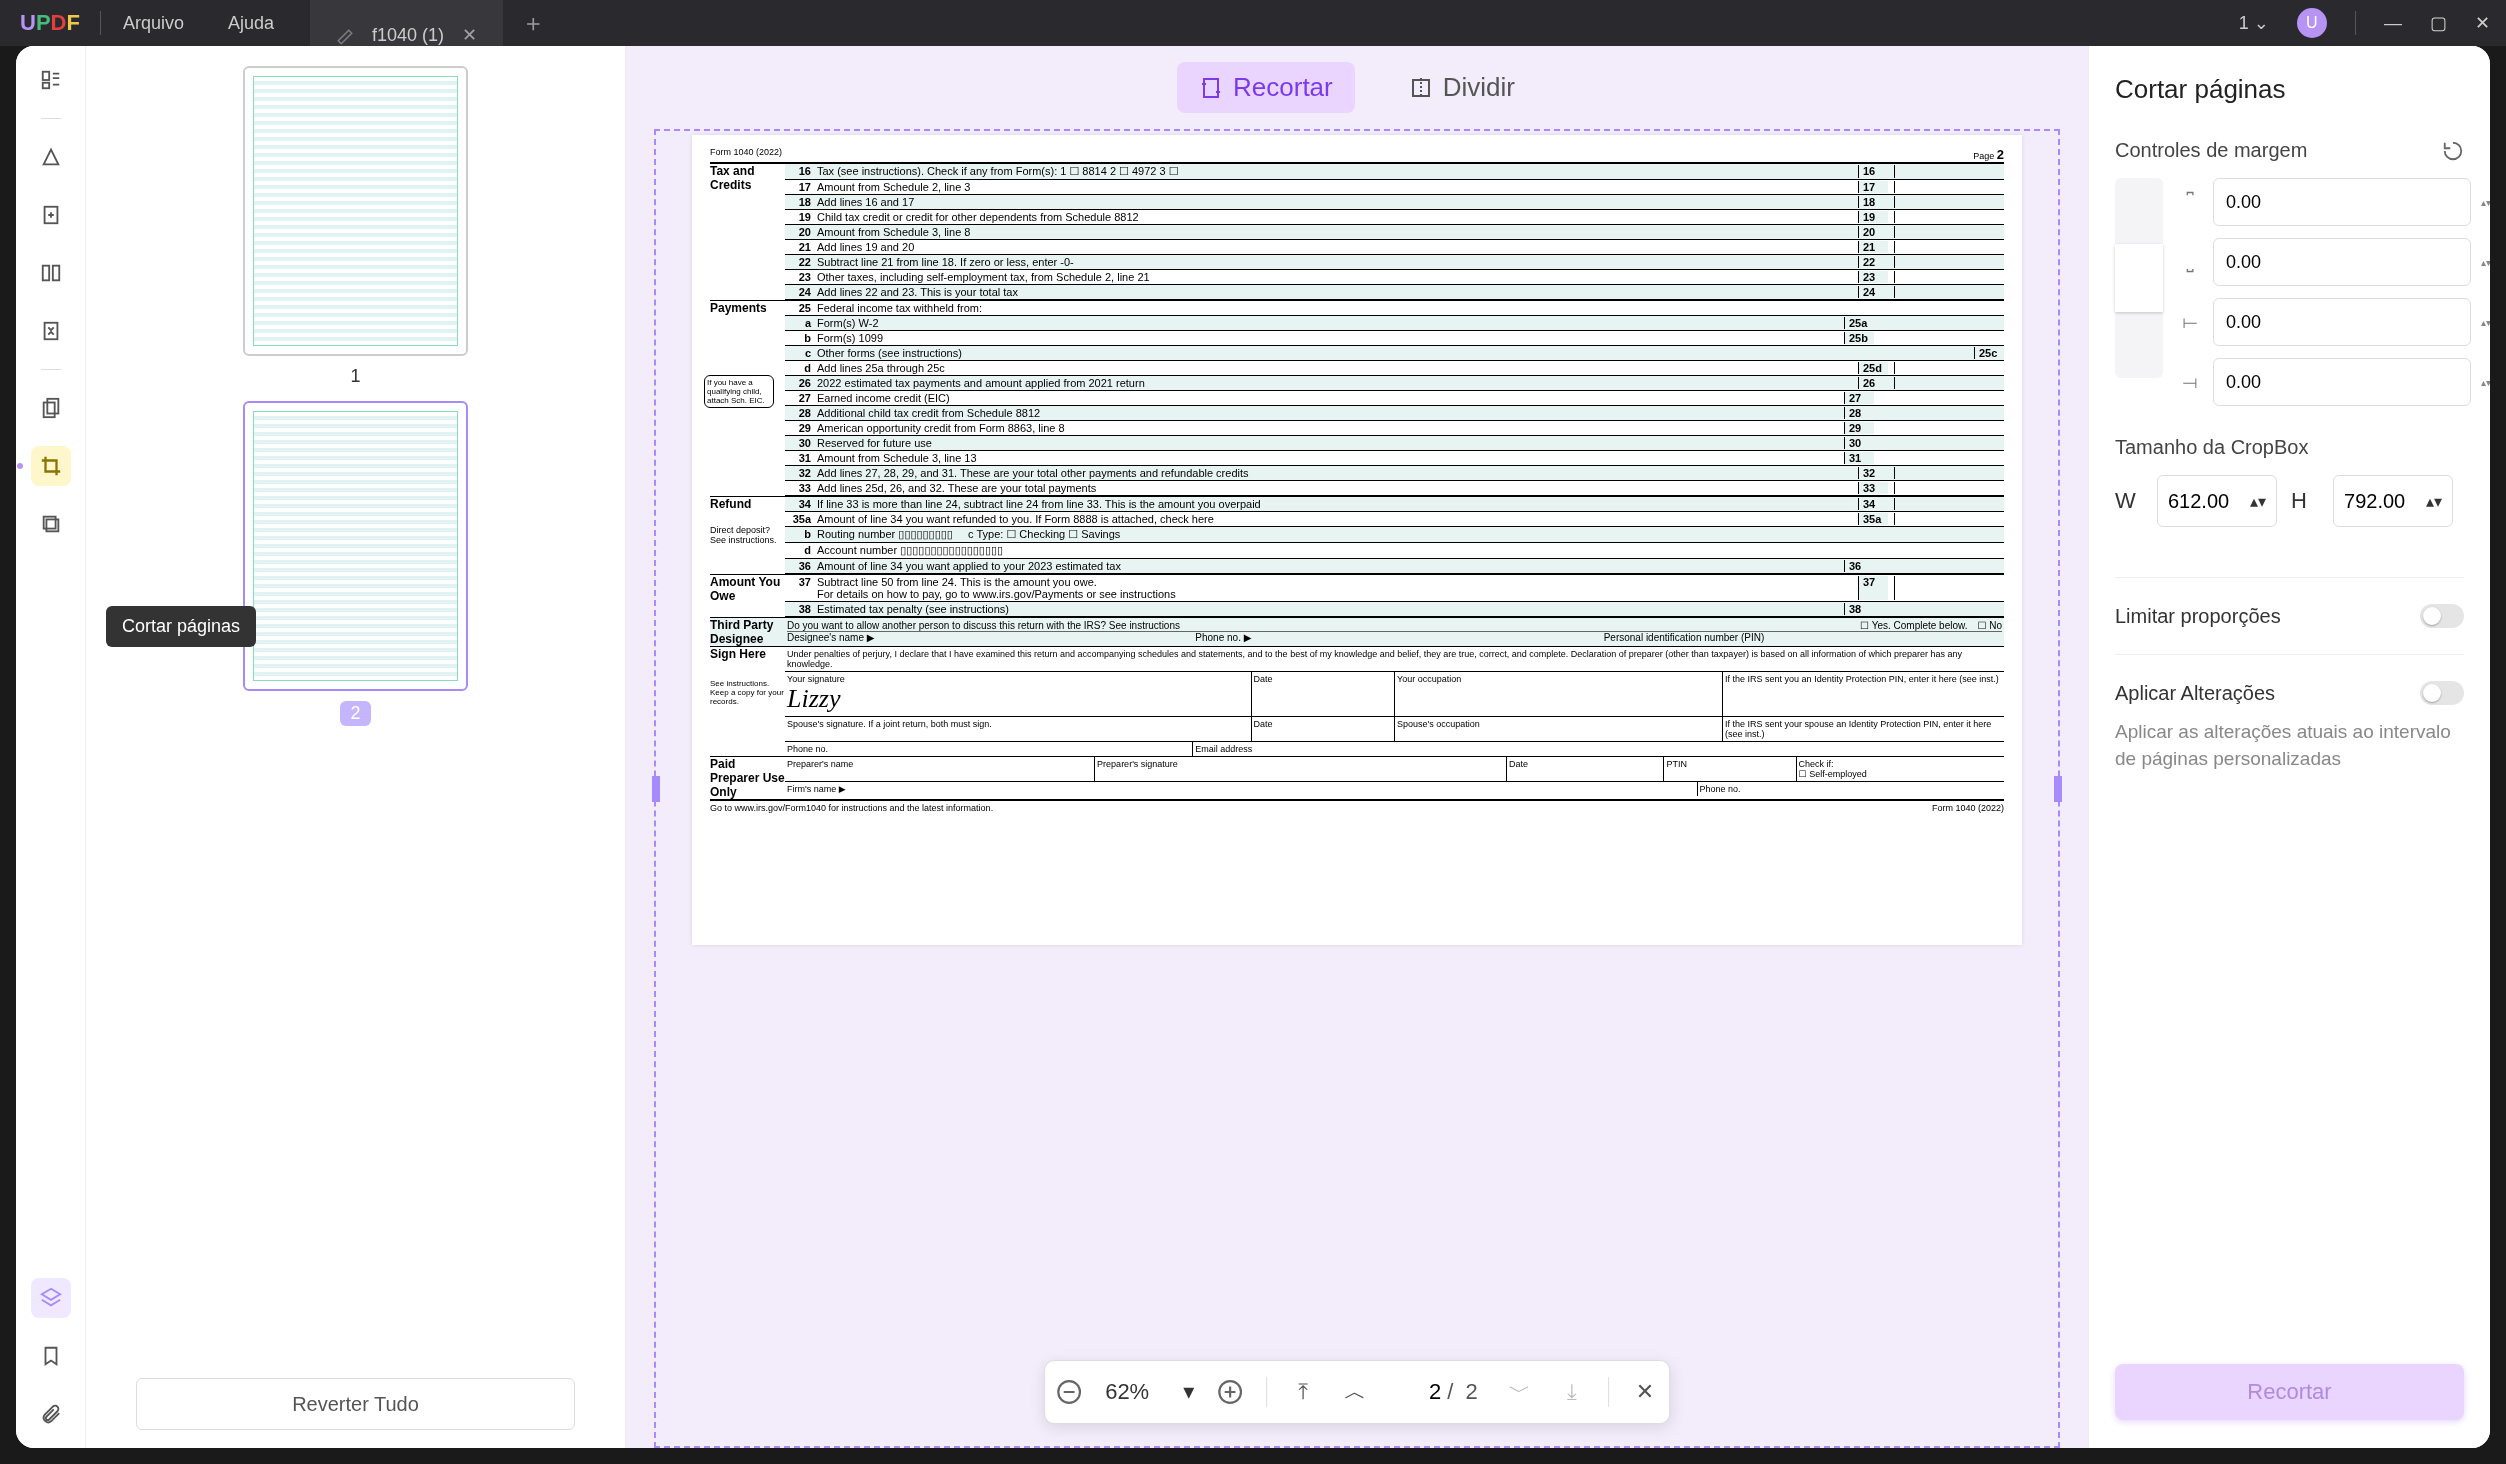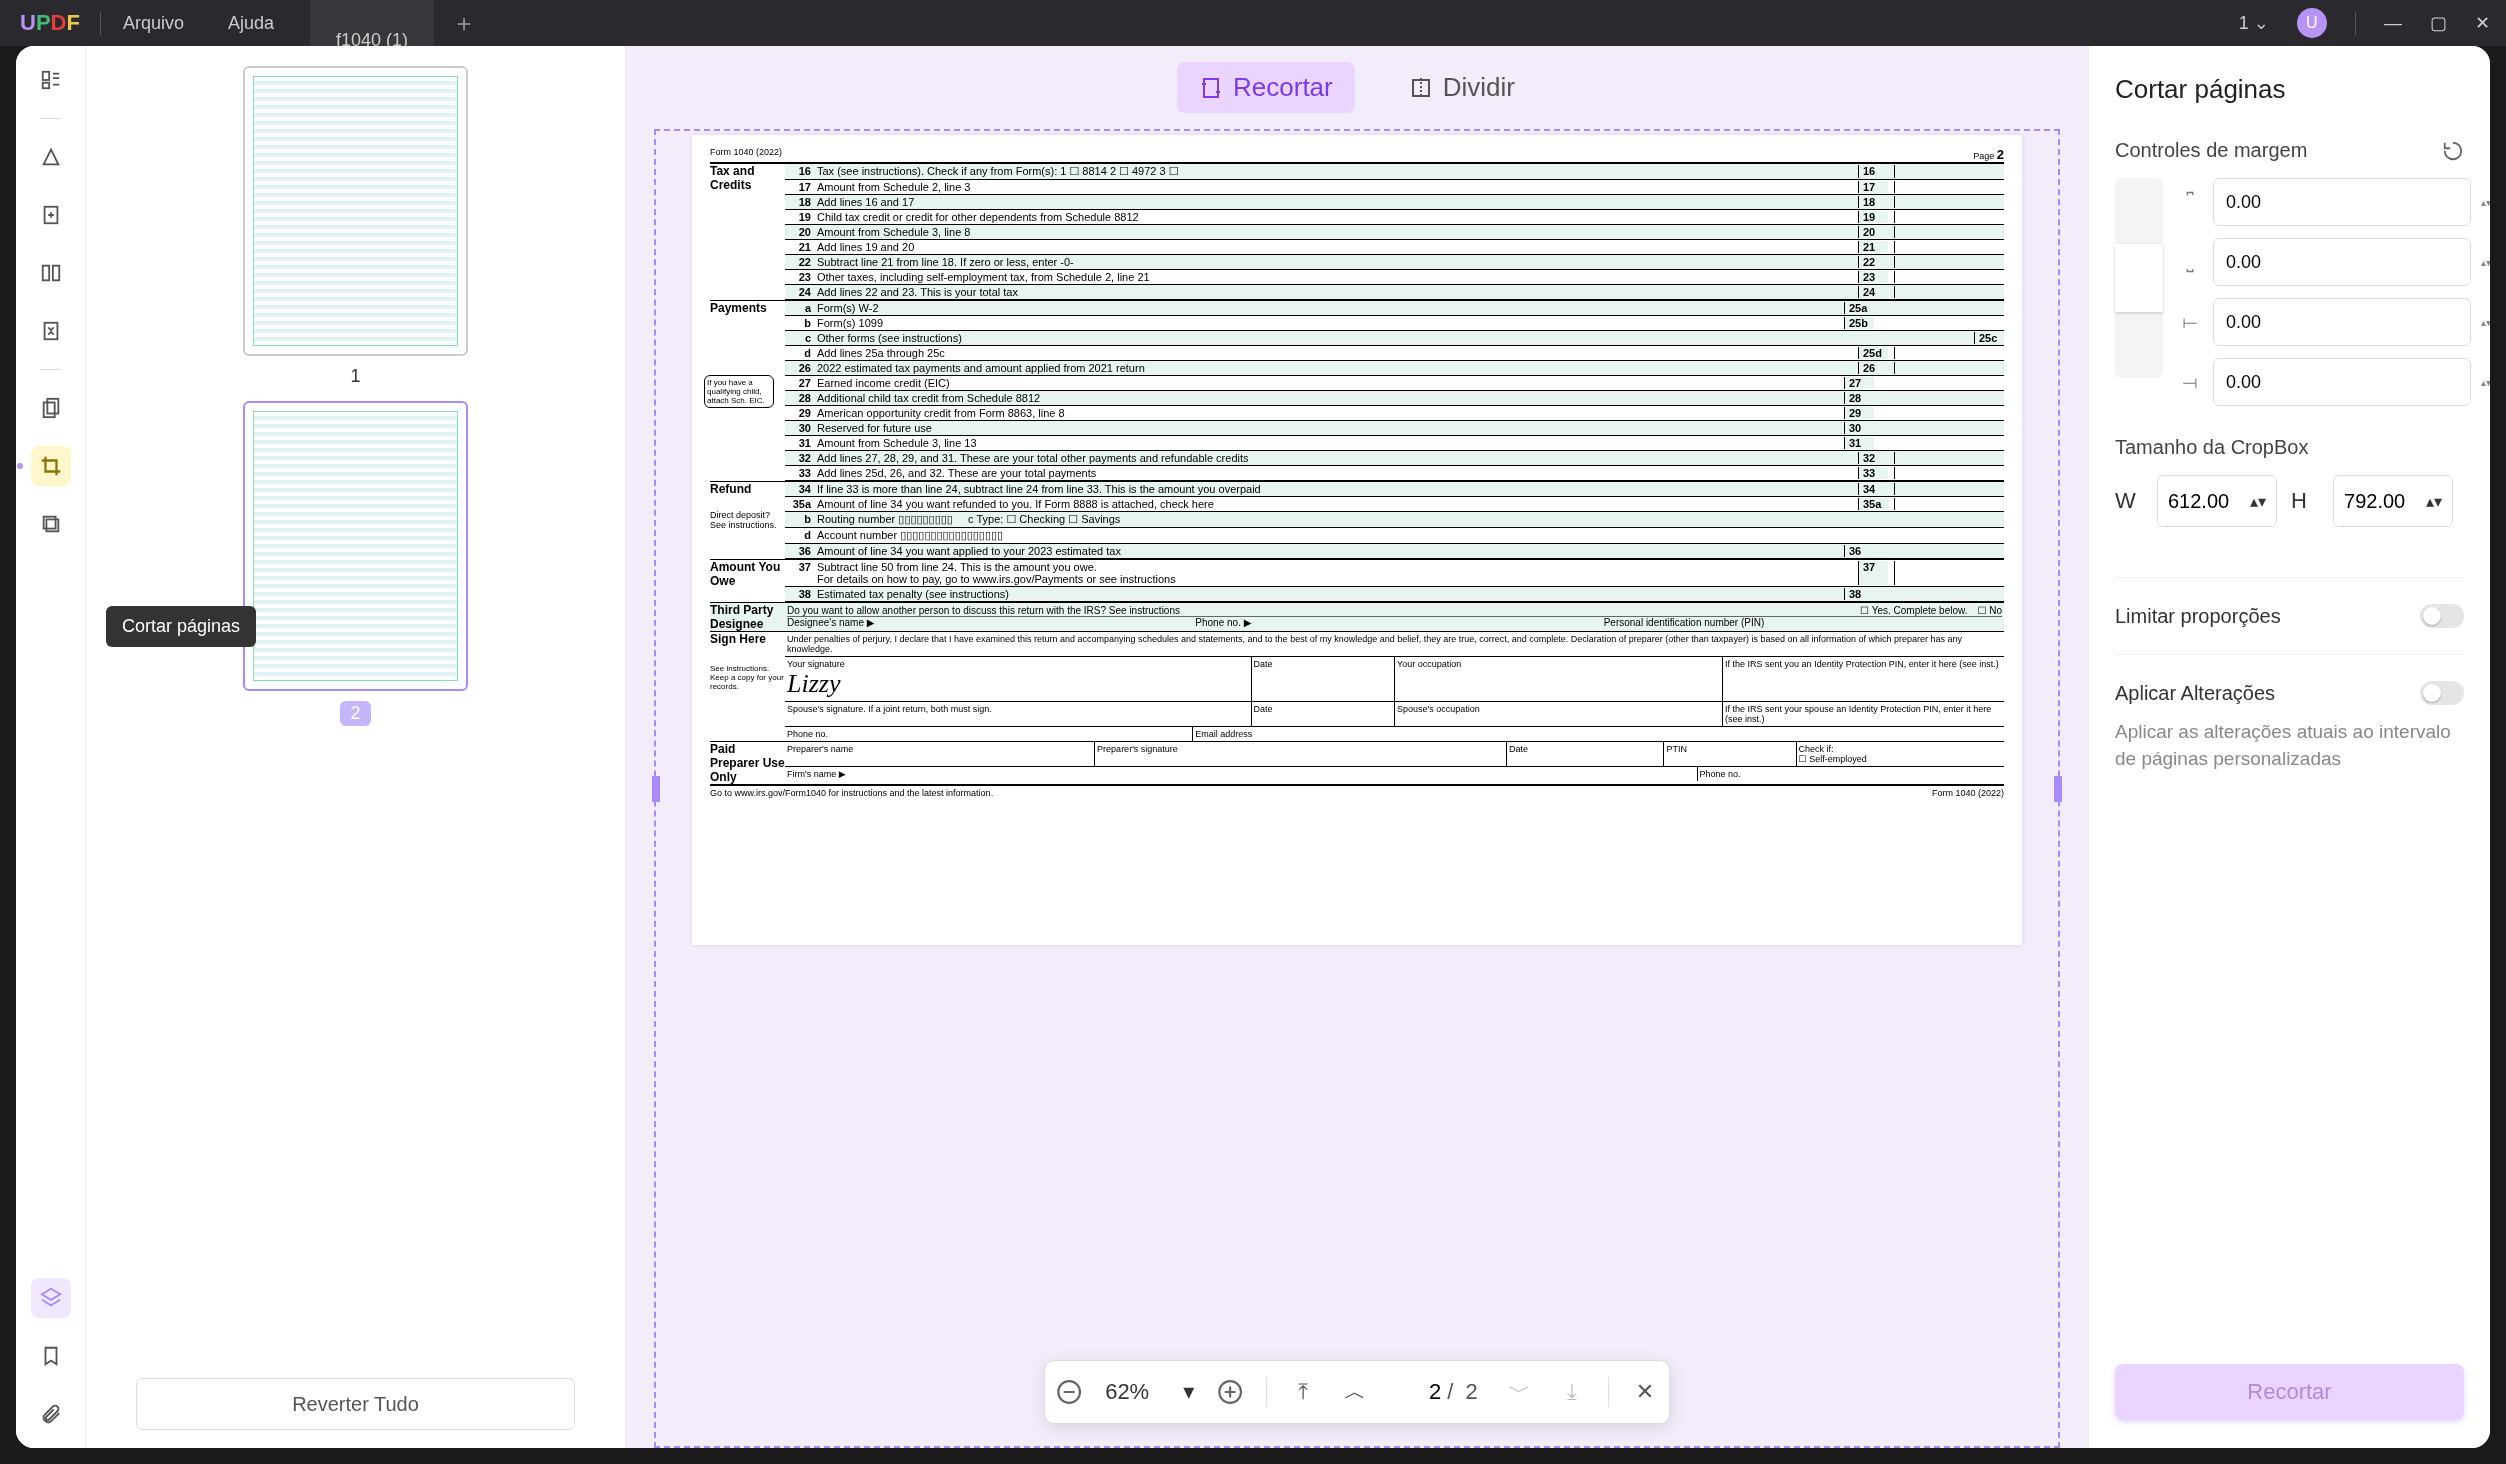--- a/index.html
+++ b/index.html
@@ -4,21 +4,21 @@
 <style>
 * { margin: 0; padding: 0; box-sizing: border-box; font-family: -apple-system, "Segoe UI", Arial, sans-serif; }
 body { background: #1a1a1a; width: 2506px; height: 1464px; overflow: hidden; }
 
 
 .titlebar { height: 46px; background: #2a2a2e; display: flex; align-items: center; color: #ccc; font-size: 18px; }
 .logo { padding: 0 20px; font-weight: bold; font-size: 22px; }
 .logo .u { color: #b794f4; } .logo .p { color: #48bb78; } .logo .d { color: #e53e3e; } .logo .f { color: #ecc94b; }
 .tb-sep { width: 1px; height: 24px; background: #555; }
 .menu-item { padding: 0 22px; cursor: pointer; }
-.tab { display: flex; align-items: flex-end; gap: 30px; padding: 0 26px; height: 46px; margin-left: 14px; background: #38383c; flex-direction: column; }
+.tab { display: flex; align-items: flex-end; gap: 18px; padding: 0 26px; height: 46px; margin-left: 14px; background: #38383c; }
 .tab-edit-icon { width: 18px; height: 18px; opacity: .6; }
 .tab-close { font-size: 18px; opacity: .7; cursor: pointer; }
 .new-tab { padding: 0 18px; font-size: 24px; opacity: .7; cursor: pointer; }
 .tb-right { margin-left: auto; display: flex; align-items: center; gap: 28px; padding-right: 16px; }
 .avatar { width: 30px; height: 30px; border-radius: 50%; background: #b794f4; color: #fff; display: flex; align-items: center; justify-content: center; font-size: 16px; }
 .win-btn { color: #ccc; font-size: 18px; }
 
 
 .app-body { position: absolute; top: 46px; left: 16px; right: 16px; bottom: 16px; background: #fff; border-radius: 18px; display: flex; overflow: hidden; }
 
@@ -300,20 +300,24 @@
 
           <div style="display:flex;border-top:1px solid #000">
             <div class="sec-label"><span>Payments</span>
               <div style="font-weight:normal;font-size:8px;border:1px solid #000;border-radius:6px;padding:2px;margin-top:60px;width:70px;margin-left:-6px">
                 <div>If you have a</div>
                   <div>qualifying child,</div>
                   <div>attach Sch. EIC.</div>
               </div>
             </div>
             <div style="flex:1">
+              <div class="form-line">
+                  <span class="ln-no">25</span>
+                  <span class="ln-txt">Federal income tax withheld from:</span>
+                </div>
               <div class="form-line shade">
                   <span class="ln-no">a</span>
                   <span class="ln-txt">Form(s) W-2</span>
                   <span class="ln-box-no" style="margin-right:130px">25a</span>
                 </div>
               <div class="form-line">
                   <span class="ln-no">b</span>
                   <span class="ln-txt">Form(s) 1099</span>
                   <span class="ln-box-no" style="margin-right:130px">25b</span>
                 </div>

